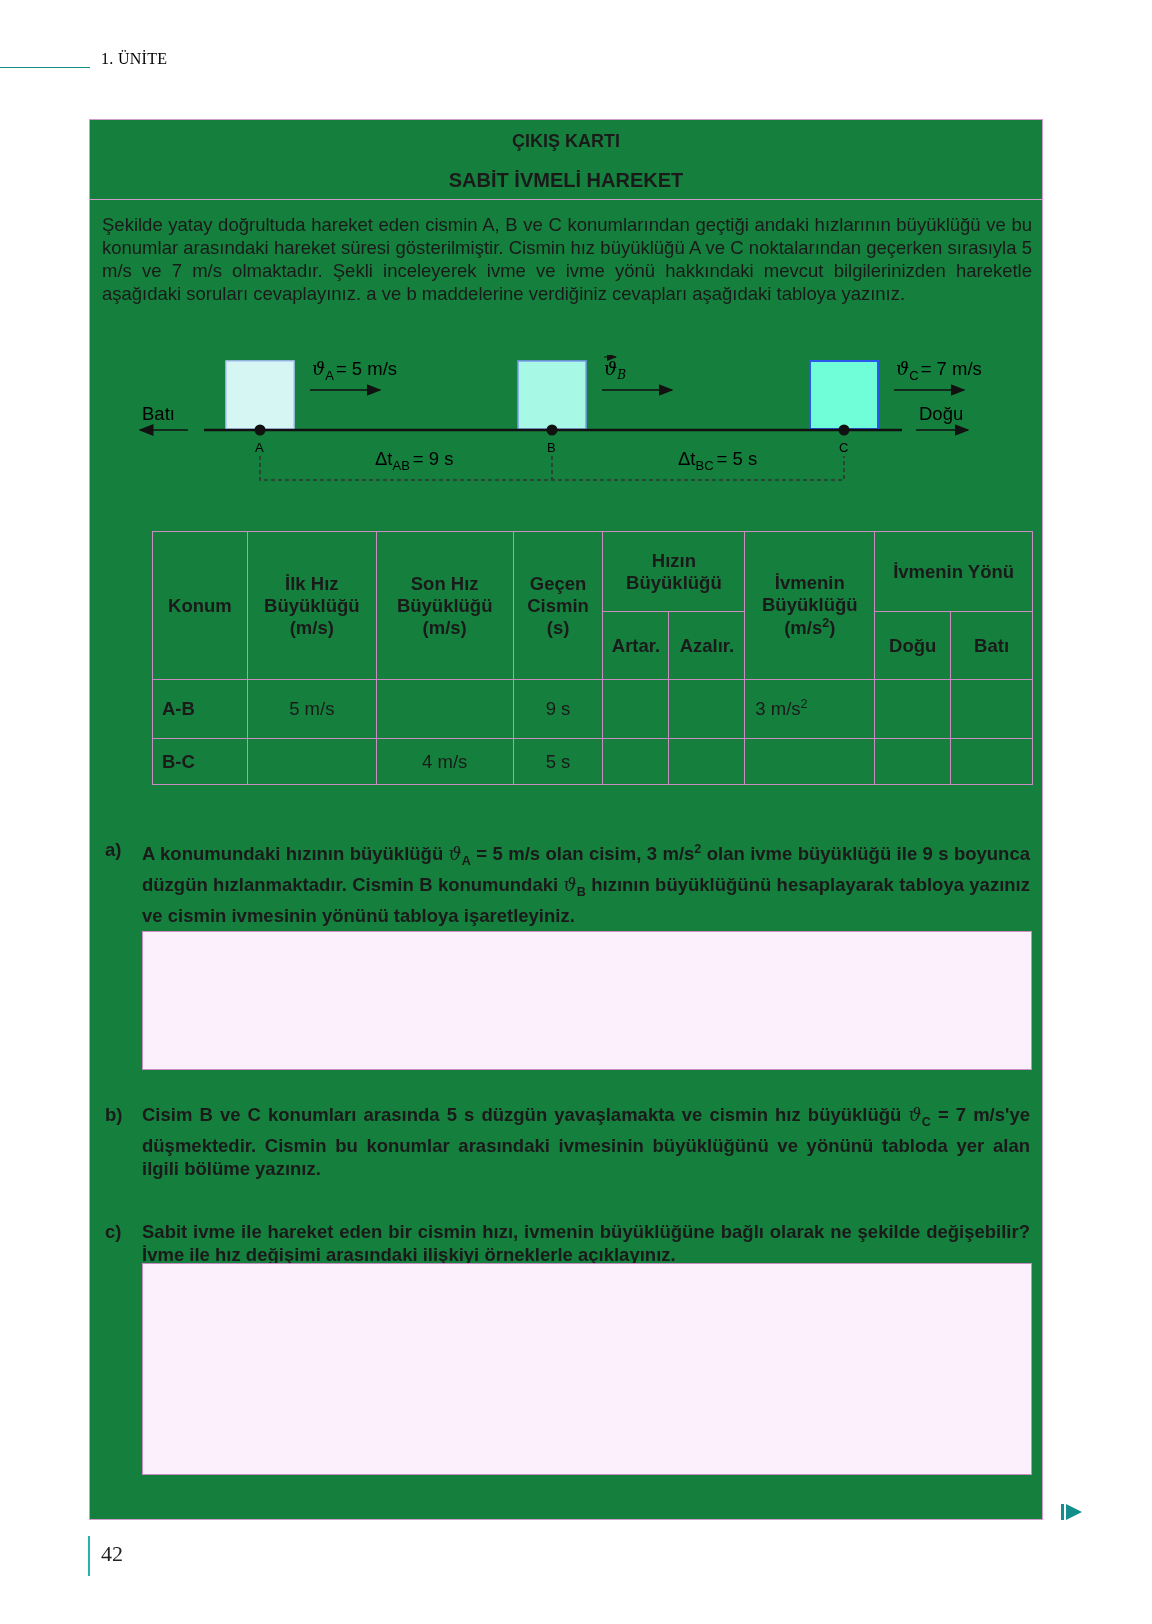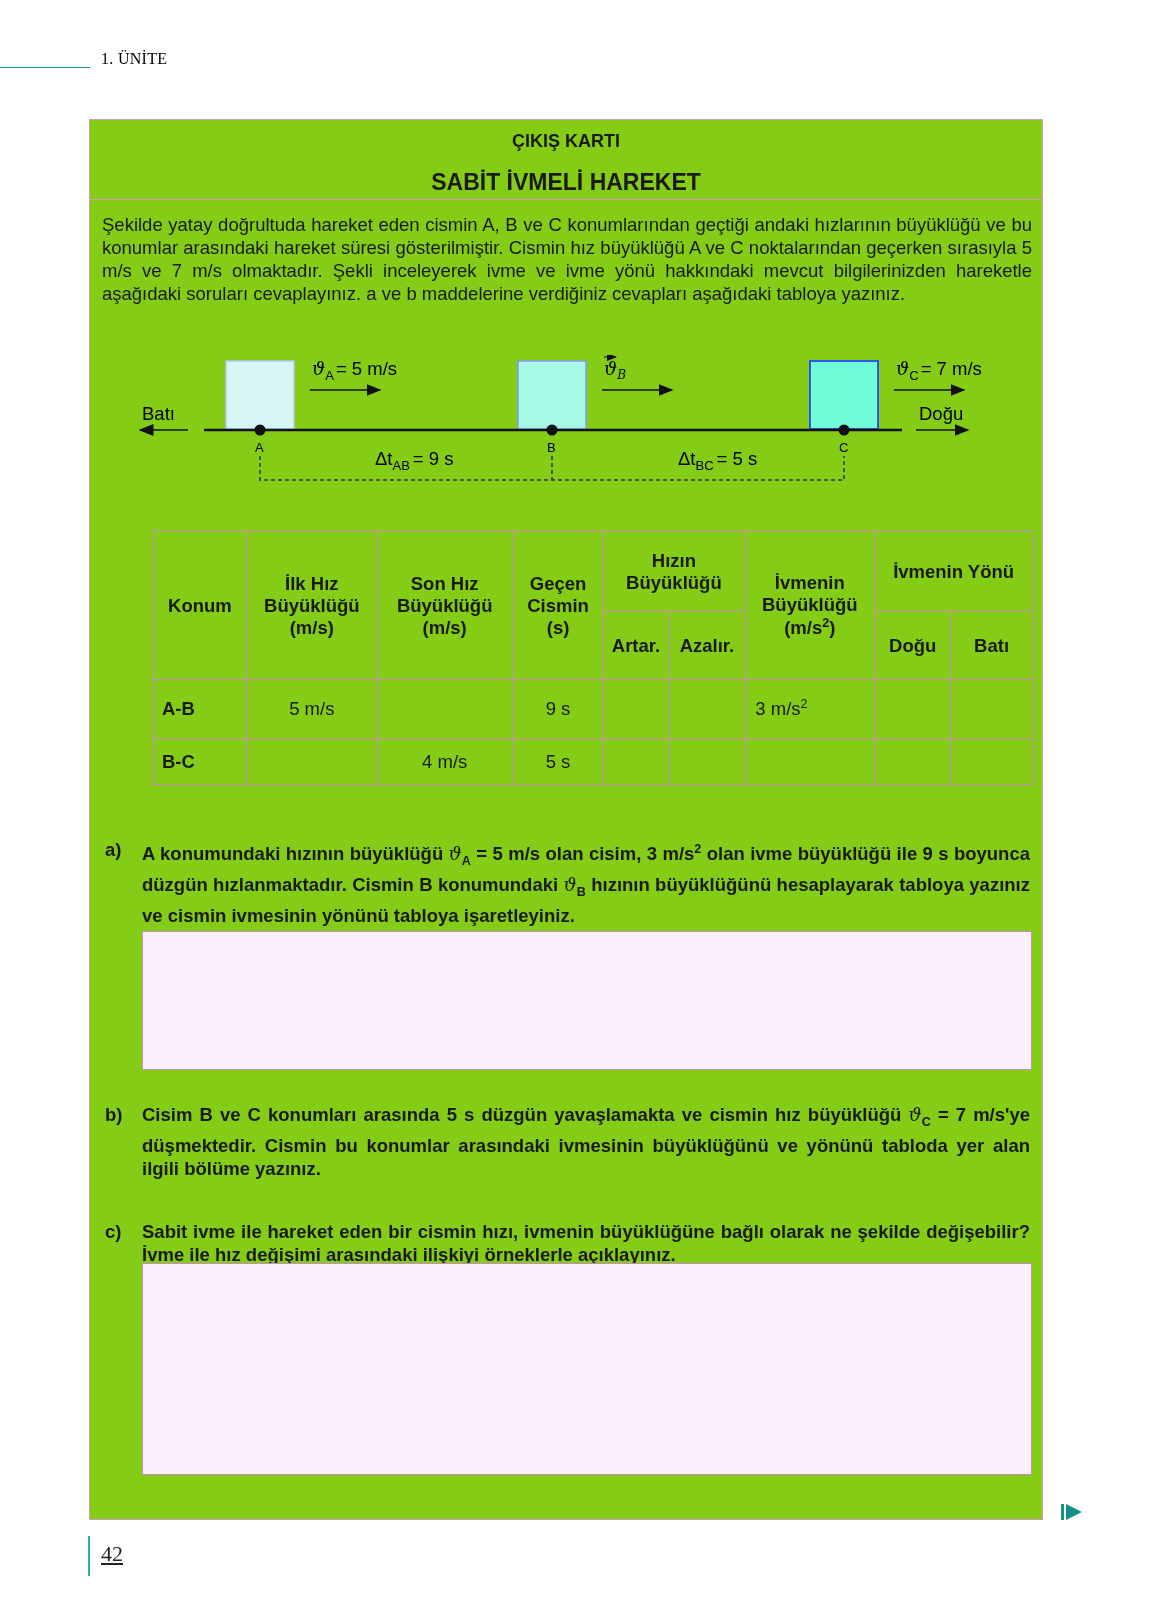--- a/index.html
+++ b/index.html
@@ -1,35 +1,35 @@
 <!DOCTYPE html>
 <html><head>
 <meta charset="utf-8">
 <style>
   html,body{margin:0;padding:0;background:#fff;}
   body{width:1152px;height:1624px;position:relative;overflow:hidden;font-family:"Liberation Sans",sans-serif;color:#1a1a1a;}
   .unit-line{position:absolute;left:0;top:67px;width:90px;height:1px;background:#13908c;}
   .unit-label{position:absolute;left:101px;top:50px;font-family:"Liberation Serif",serif;font-size:16px;color:#000000;letter-spacing:0.3px;}
-  .card{position:absolute;left:89px;top:119px;width:954px;height:1401px;background:#84cc16;border:1.5px solid #d39bcb;box-sizing:border-box;}
+  .card{position:absolute;left:89px;top:119px;width:954px;height:1401px;background:#15803d;border:1.5px solid #d39bcb;box-sizing:border-box;}
   .card-head{position:absolute;left:0;top:0;right:0;height:79px;border-bottom:1.5px solid #d39bcb;}
   .card-title{position:absolute;left:0;right:0;top:11px;text-align:center;font-weight:bold;font-size:18px;}
-  .card-subtitle{position:absolute;left:0;right:0;top:49px;text-align:center;font-weight:bold;font-size:23px;}
+  .card-subtitle{position:absolute;left:0;right:0;top:49px;text-align:center;font-weight:bold;font-size:20px;}
   .intro{position:absolute;left:12px;top:93px;width:930px;font-size:18.5px;line-height:23px;text-align:justify;}
   .diagram{position:absolute;left:40px;top:235px;width:880px;height:260px;}
   .tbl{position:absolute;left:62px;top:411px;width:881px;border-collapse:collapse;font-size:18.5px;}
   .tbl td,.tbl th{border:1.2px solid #c98cc0;text-align:center;vertical-align:middle;padding:0;}
   .tbl th{font-weight:bold;}
   .tbl td.lbl{text-align:left;padding-left:9px;font-weight:bold;}
   .q{position:absolute;left:15px;width:925px;font-size:18.5px;font-weight:bold;line-height:23px;}
   .q .ql{position:absolute;left:0;top:0;}
   .q .qt{margin-left:37px;text-align:justify;}
   .ansbox{position:absolute;left:52px;width:890px;border:1.5px solid #c98cc0;box-sizing:border-box;background:#fdf0fd;}
   .next-arrow{position:absolute;left:1061px;top:1503px;width:22px;height:18px;}
   .page-bar{position:absolute;left:88px;top:1536px;width:2px;height:40px;background:#29b0a8;}
-  .page-num{position:absolute;left:101px;top:1541px;font-family:"Liberation Serif",serif;font-size:22px;color:#222;text-decoration:underline;}
+  .page-num{position:absolute;left:101px;top:1541px;font-family:"Liberation Serif",serif;font-size:22px;color:#222;}
   sub,sup{font-size:68%;}
   .i{font-family:"DejaVu Serif",serif;font-style:italic;font-weight:normal;}
 </style>
 </head>
 <body>
 
 <div class="unit-line"></div>
 <div class="unit-label">1. ÜNİTE</div>
 
 <div class="card">

